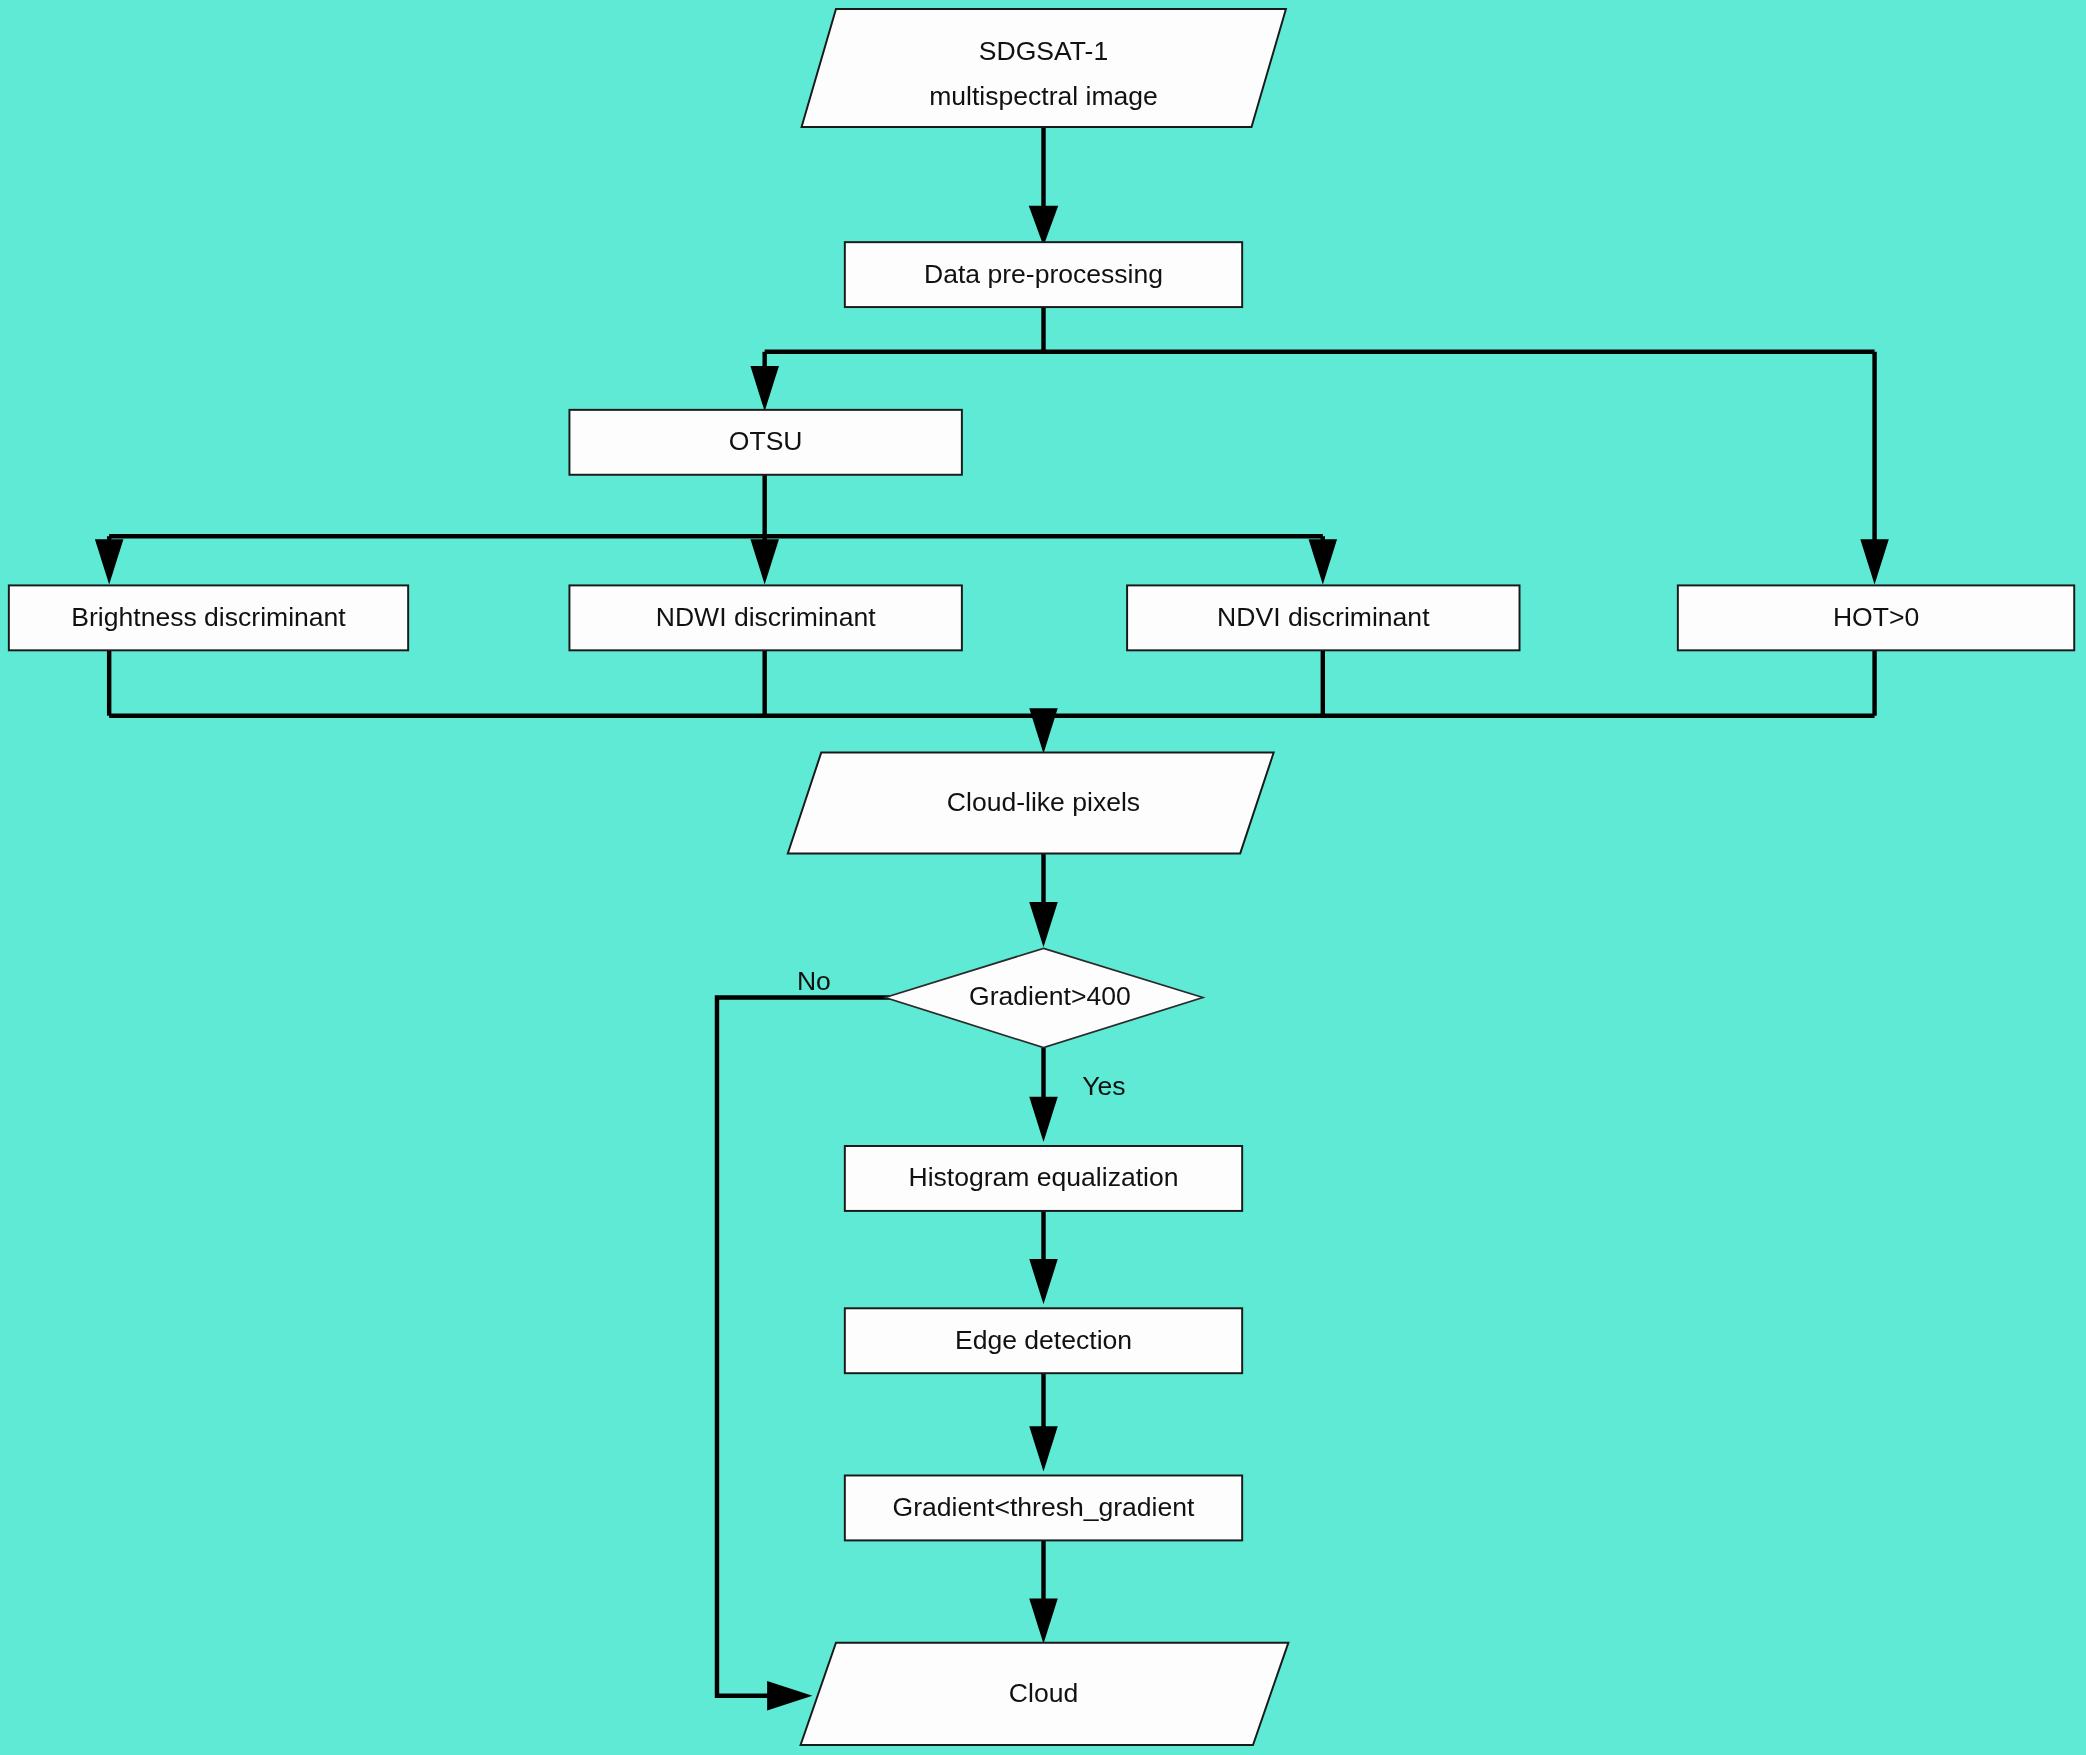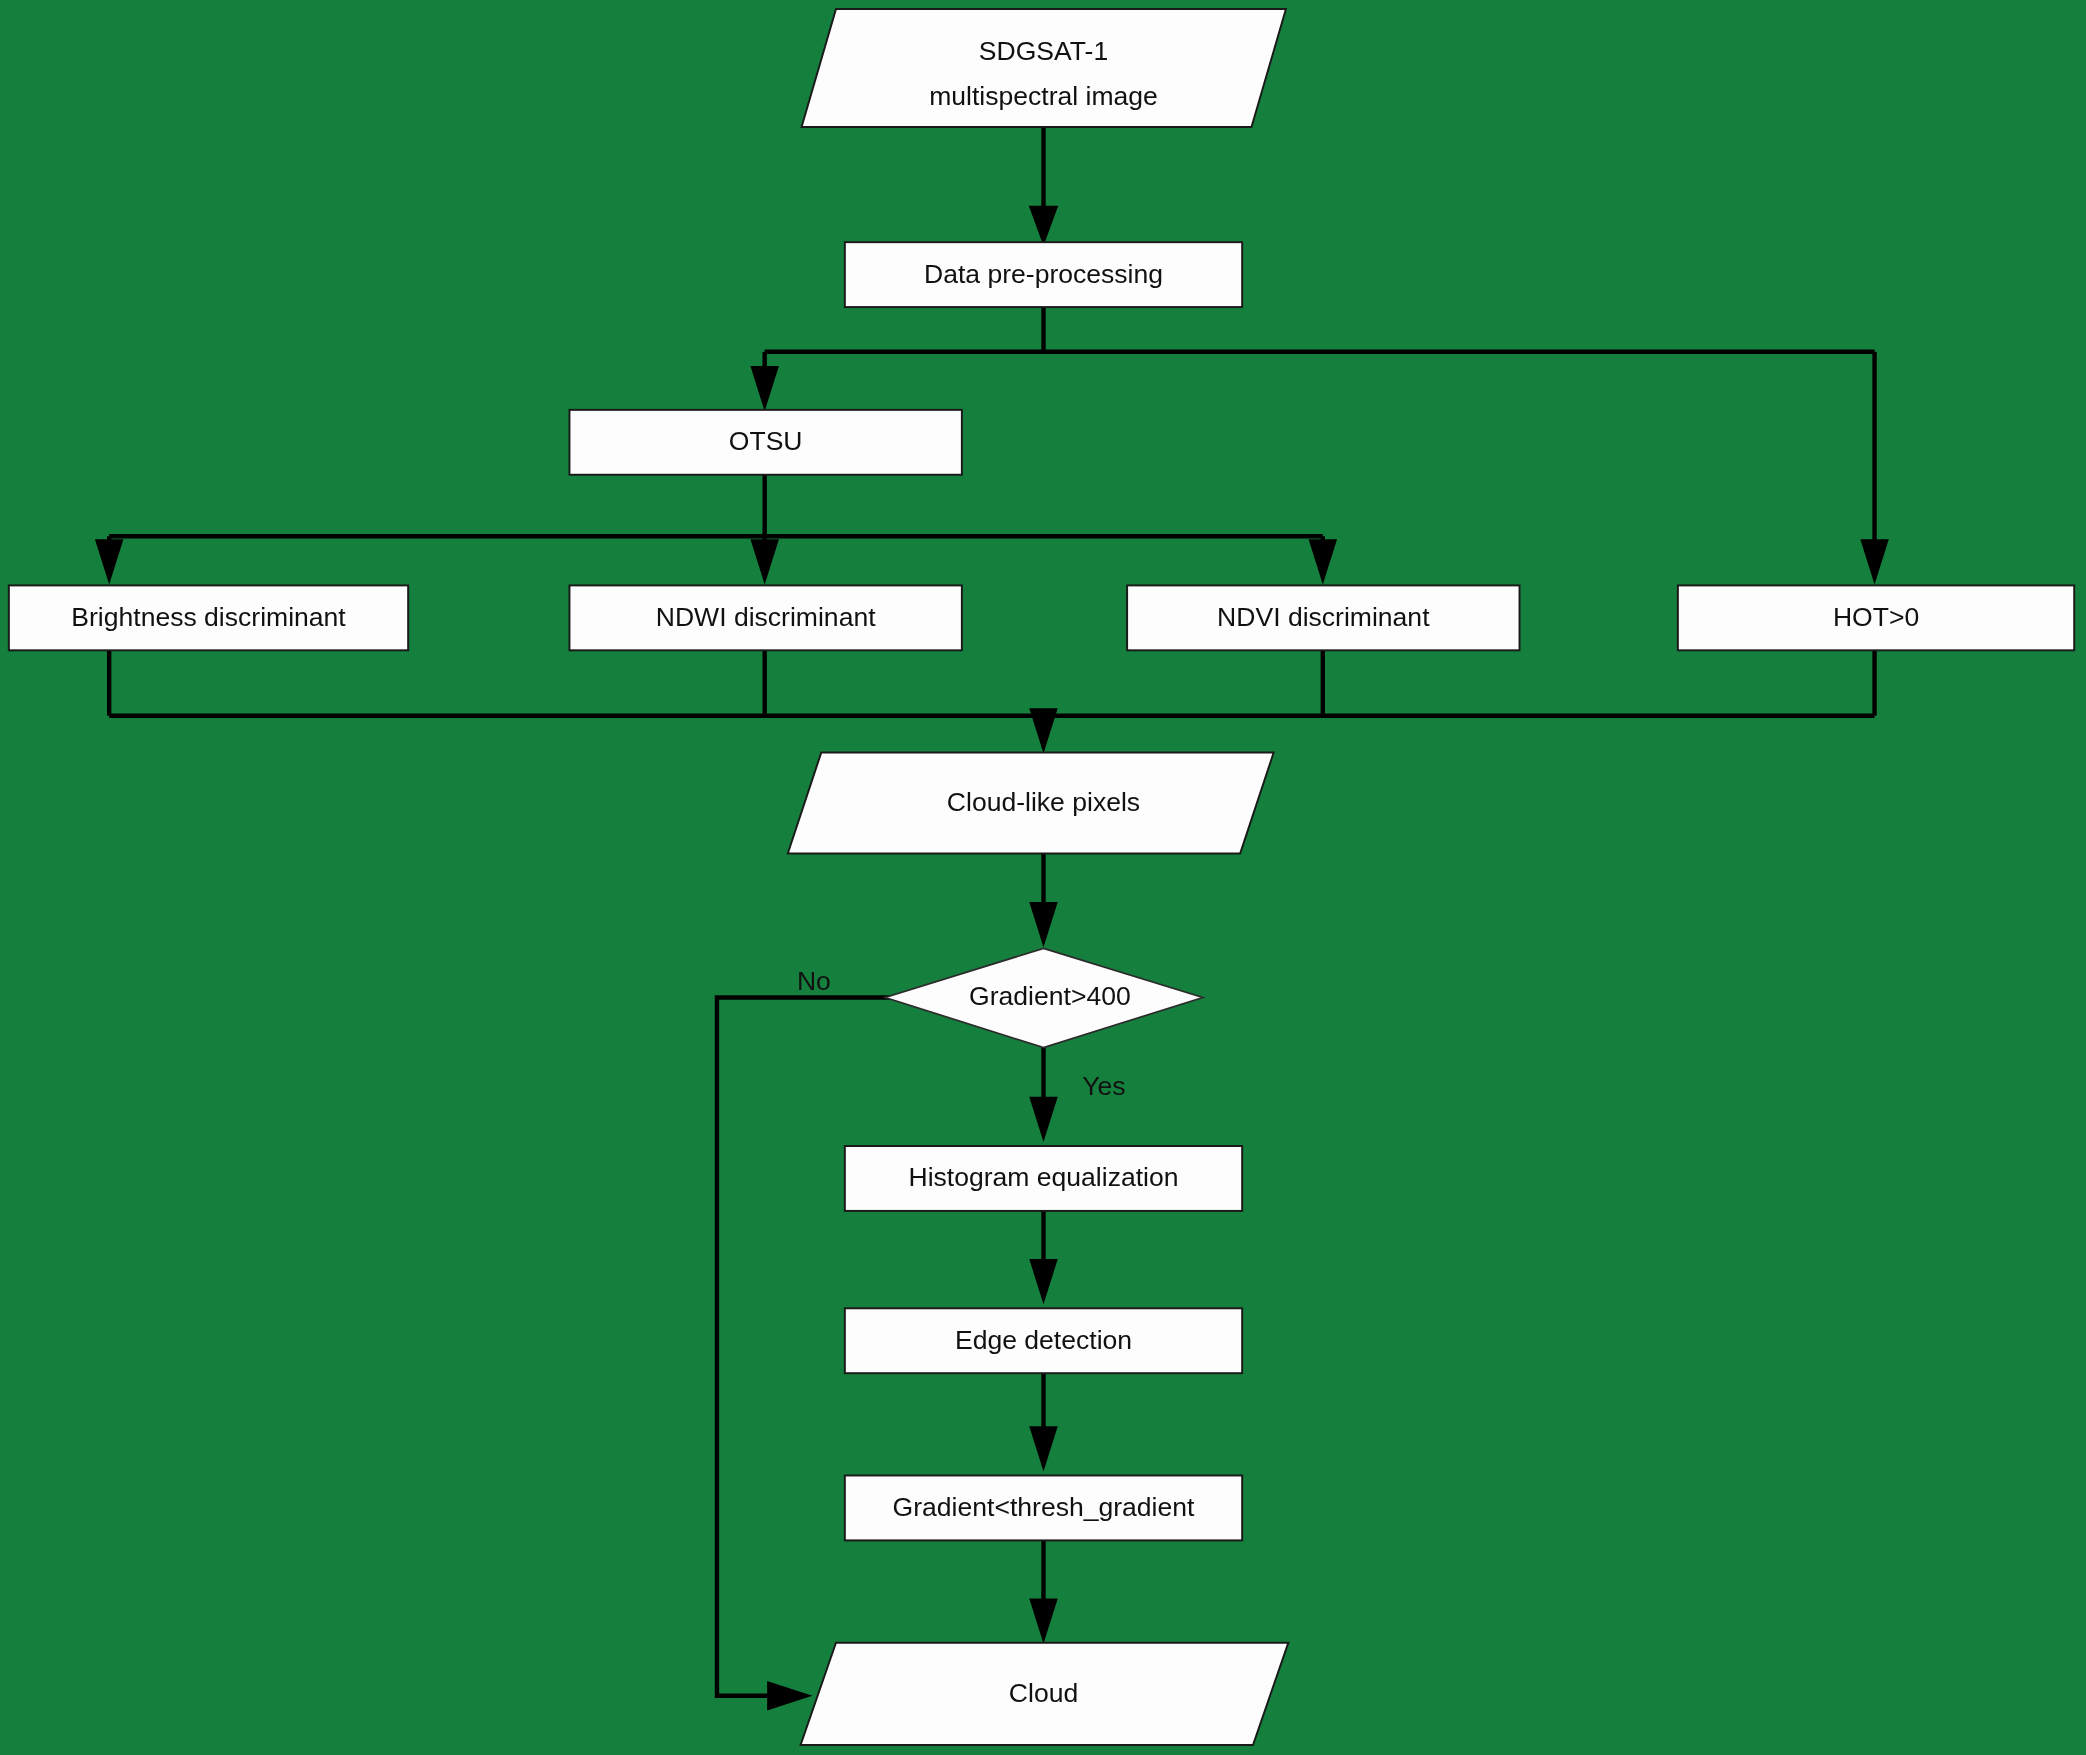--- a/index.html
+++ b/index.html
@@ -7,21 +7,21 @@
     padding: 0;
     background: #ffffff;
   }
   body {
     font-family: "Liberation Sans", sans-serif;
   }
   #canvas {
     position: relative;
     width: 2087px;
     height: 1756px;
-    background: #15803d;
+    background: #5eead4;
     overflow: hidden;
   }
   #flow-svg {
     position: absolute;
     left: 0;
     top: 0;
     width: 2087px;
     height: 1756px;
   }
   .node-shape {

